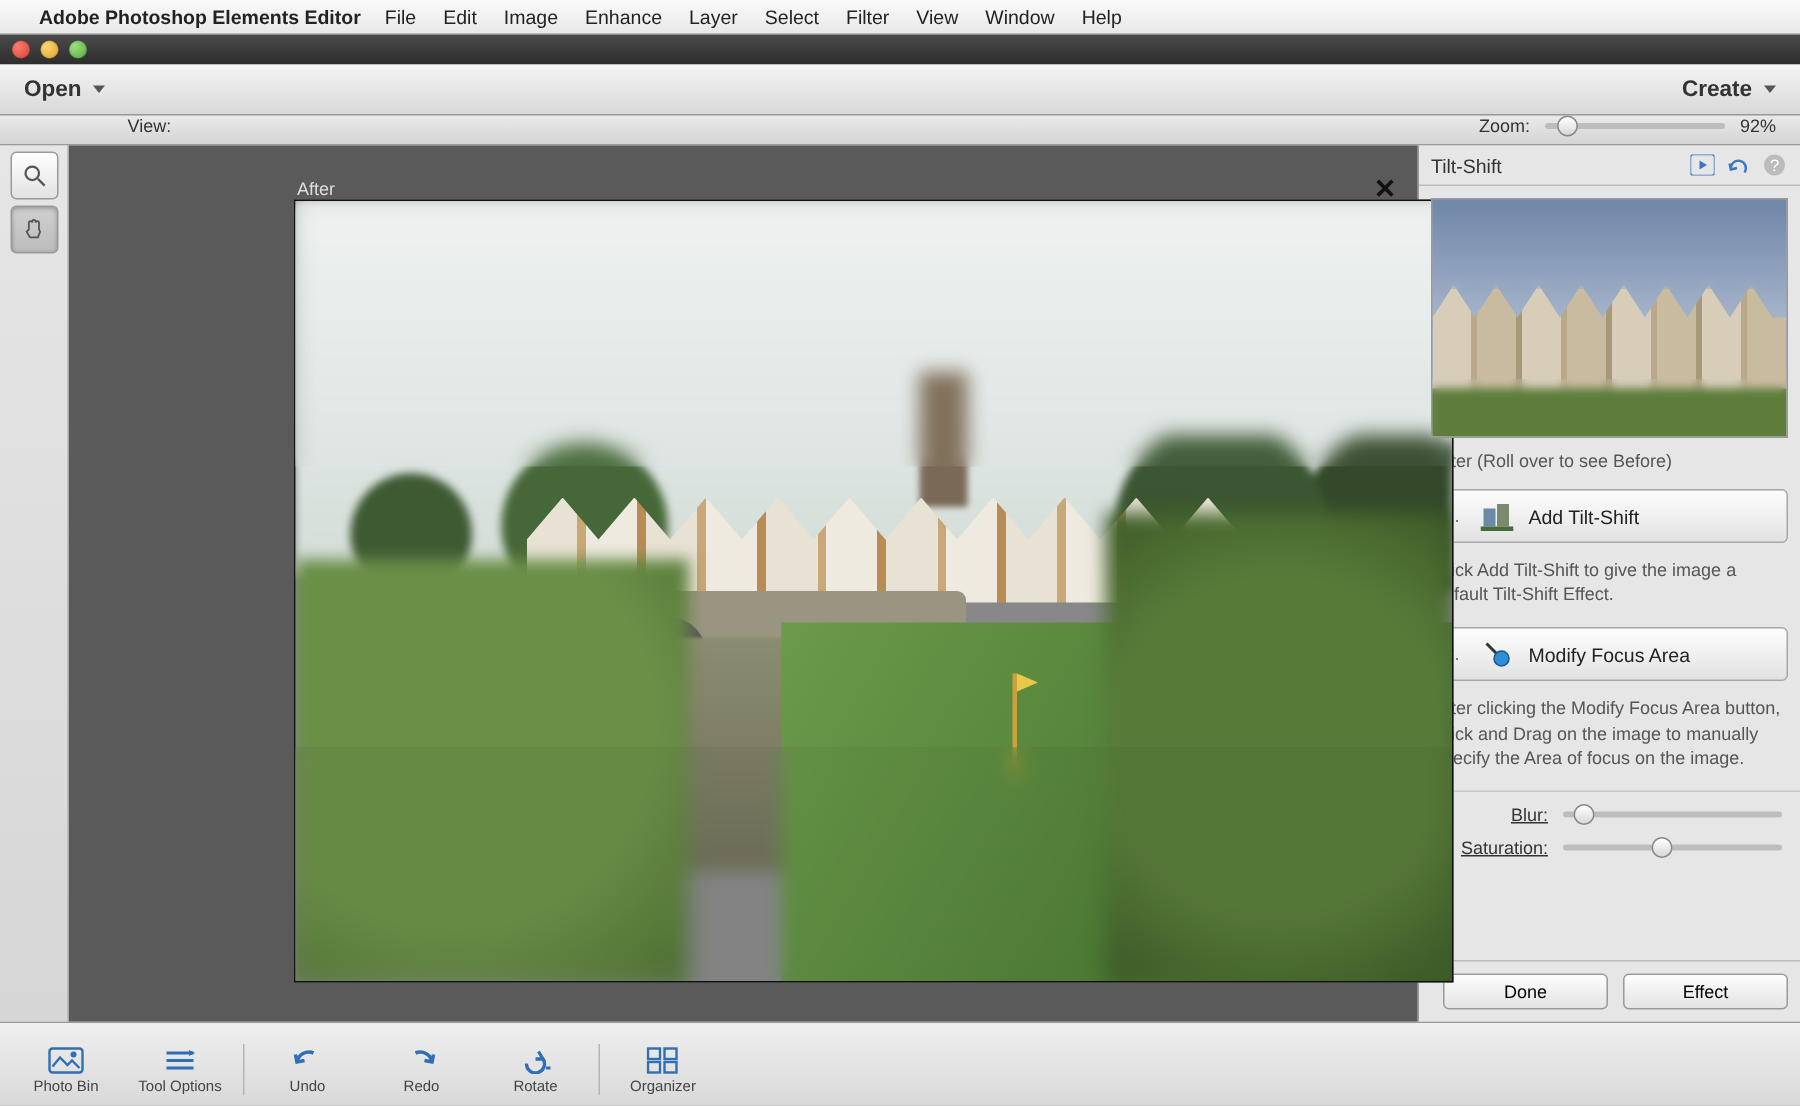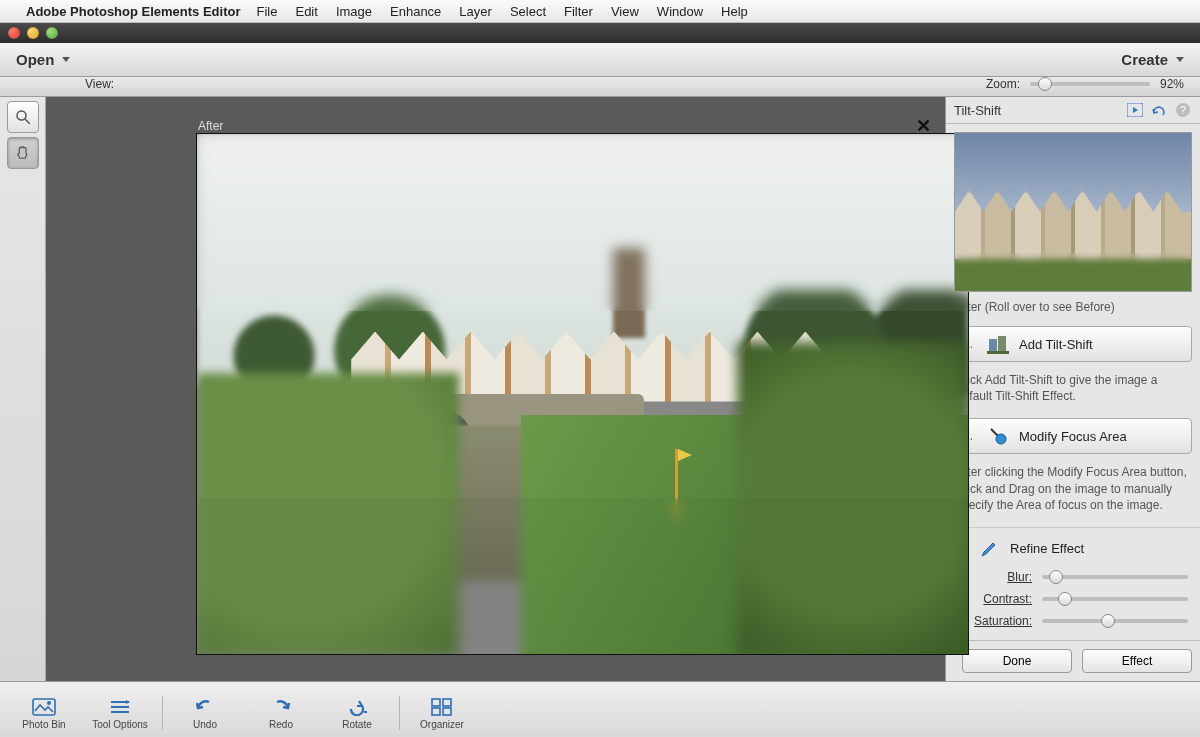--- a/index.html
+++ b/index.html
@@ -248,37 +248,24 @@
               <circle cx="14" cy="14" r="5" fill="#2f8fd4" stroke="#155a8a"></circle>
             </svg>
         </span>
         <span class="step-label">Modify Focus Area</span>
       </div>
     </div>
     <div class="step-desc">After clicking the Modify Focus Area button, Click and Drag on the image to manually specify the Area of focus on the image.</div>
 
     <hr class="sep">
 
-    <div class="refine-row">
-      <span class="step-num">3.</span>
-      <span class="step-icon">
-        <svg width="20" height="20" viewBox="0 0 20 20">
-            <path d="M3 17l4-2 9-9-2-2-9 9-2 4z" fill="#4a90d9" stroke="#2a5a90"></path>
-          </svg>
-      </span>
-      <span class="step-label">Refine Effect</span>
-    </div>
 
     <div class="slider-row">
       <label>Blur:</label>
       <input type="range" min="0" max="100" value="5" style="">
-    </div>
-    <div class="slider-row">
-      <label>Contrast:</label>
-      <input type="range" min="0" max="100" value="12" style="">
     </div>
     <div class="slider-row">
       <label>Saturation:</label>
       <input type="range" min="0" max="100" value="45" style="">
     </div>
 
     <div class="panel-footer">
       <button>Done</button>
       <button>Effect</button>
     </div>

